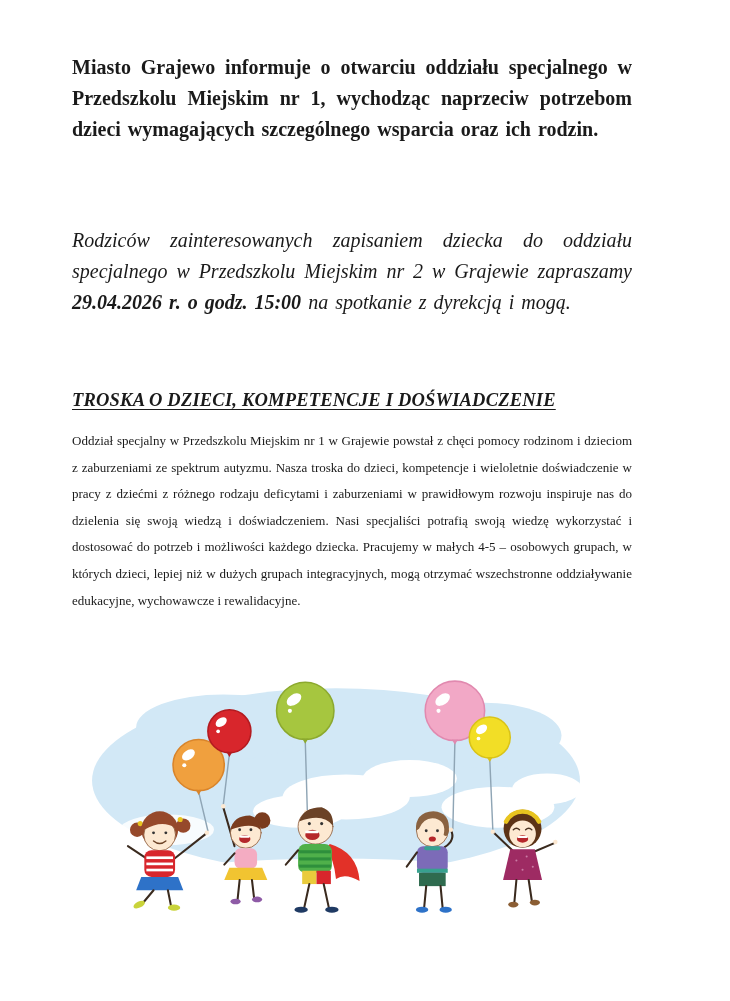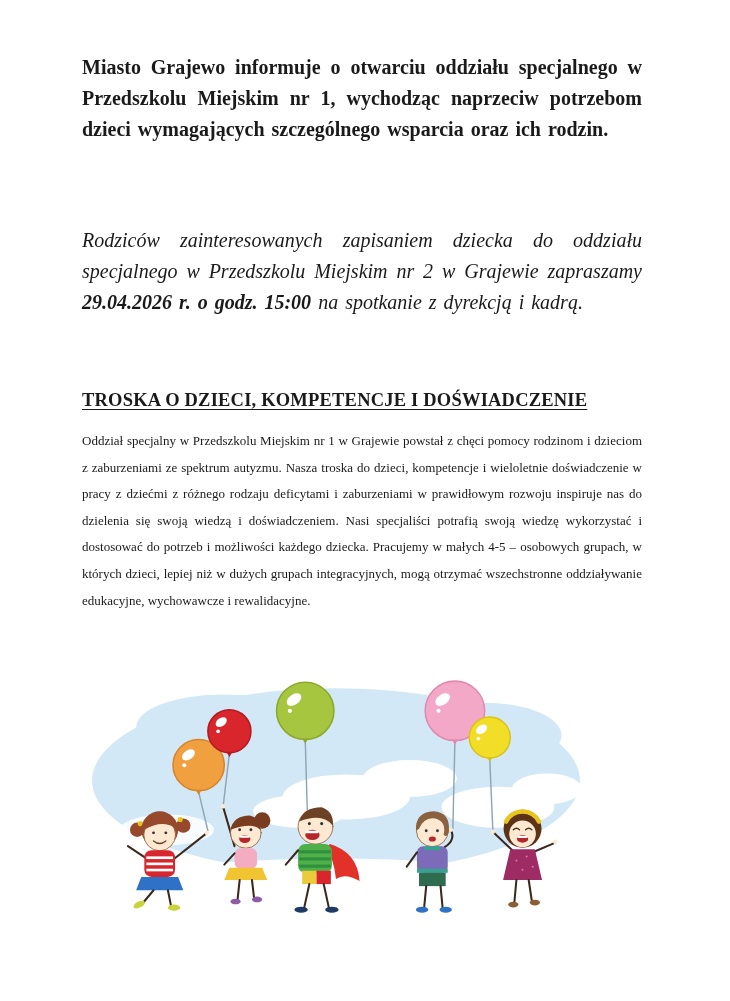--- a/index.html
+++ b/index.html
@@ -4,21 +4,21 @@
 <style>
   html,body{margin:0;padding:0;background:#ffffff;}
   .page{
     position:relative;
     width:730px;height:1001px;
     background:#ffffff;
     font-family:"Liberation Serif", serif;
     color:#1a1a1a;
     overflow:hidden;
   }
-  .block{position:absolute;left:82px;width:560px;margin:0;}
+  .block{position:absolute;left:72px;width:560px;margin:0;}
   .intro{
     top:52px;
     font-weight:bold;
     font-size:20px;line-height:31px;
     text-align:justify;text-justify:inter-word;
     word-spacing:2px;
   }
   .invitation{
     top:225px;
     font-style:italic;
@@ -27,39 +27,40 @@
     word-spacing:2px;
   }
   .invitation b{font-style:italic;}
   .section-heading{
     top:389px;
     font-weight:bold;
     font-size:18.5px;line-height:22px;
     text-decoration:underline;
     text-underline-offset:3px;
     letter-spacing:.2px;
+    font-style:italic;
   }
   .section-body{
     top:428px;
     font-size:13px;line-height:26.6px;
     text-align:justify;text-justify:inter-word;
   }
   .illustration{
     position:absolute;left:90px;top:676px;
     width:492px;height:246px;
   }
 </style>
 </head>
 <body>
 
 <div class="page">
 
   <p class="block intro">Miasto Grajewo informuje o otwarciu oddziału specjalnego w Przedszkolu Miejskim nr 1, wychodząc naprzeciw potrzebom dzieci wymagających szczególnego wsparcia oraz ich rodzin.</p>
 
-  <p class="block invitation"><span>Rodziców zainteresowanych zapisaniem dziecka do oddziału specjalnego w Przedszkolu Miejskim nr 2 w Grajewie zapraszamy </span><b>29.04.2026 r. o godz. 15:00</b><span> na spotkanie z dyrekcją i kadrą.</span></p>
+  <p class="block invitation"><span>Rodziców zainteresowanych zapisaniem dziecka do oddziału specjalnego w Przedszkolu Miejskim nr 2 w Grajewie zapraszamy </span><b>29.04.2026 r. o godz. 15:00</b><span> na spotkanie z dyrekcją i mogą.</span></p>
 
   <h2 class="block section-heading">TROSKA O DZIECI, KOMPETENCJE I DOŚWIADCZENIE</h2>
 
   <p class="block section-body">Oddział specjalny w Przedszkolu Miejskim nr 1 w Grajewie powstał z chęci pomocy rodzinom i dzieciom z zaburzeniami ze spektrum autyzmu. Nasza troska do dzieci, kompetencje i wieloletnie doświadczenie w pracy z dziećmi z różnego rodzaju deficytami i zaburzeniami w prawidłowym rozwoju inspiruje nas do dzielenia się swoją wiedzą i doświadczeniem. Nasi specjaliści potrafią swoją wiedzę wykorzystać i dostosować do potrzeb i możliwości każdego dziecka. Pracujemy w małych 4-5 – osobowych grupach, w których dzieci, lepiej niż w dużych grupach integracyjnych, mogą otrzymać wszechstronne oddziaływanie edukacyjne, wychowawcze i rewalidacyjne.</p>
 
   <svg class="illustration" viewBox="0 0 480 240" xmlns="http://www.w3.org/2000/svg">
 
     <g>
       <ellipse cx="240" cy="102" rx="238" ry="90" fill="#D2E8F6"></ellipse>
       <ellipse cx="130" cy="50" rx="85" ry="32" fill="#D2E8F6"></ellipse>

